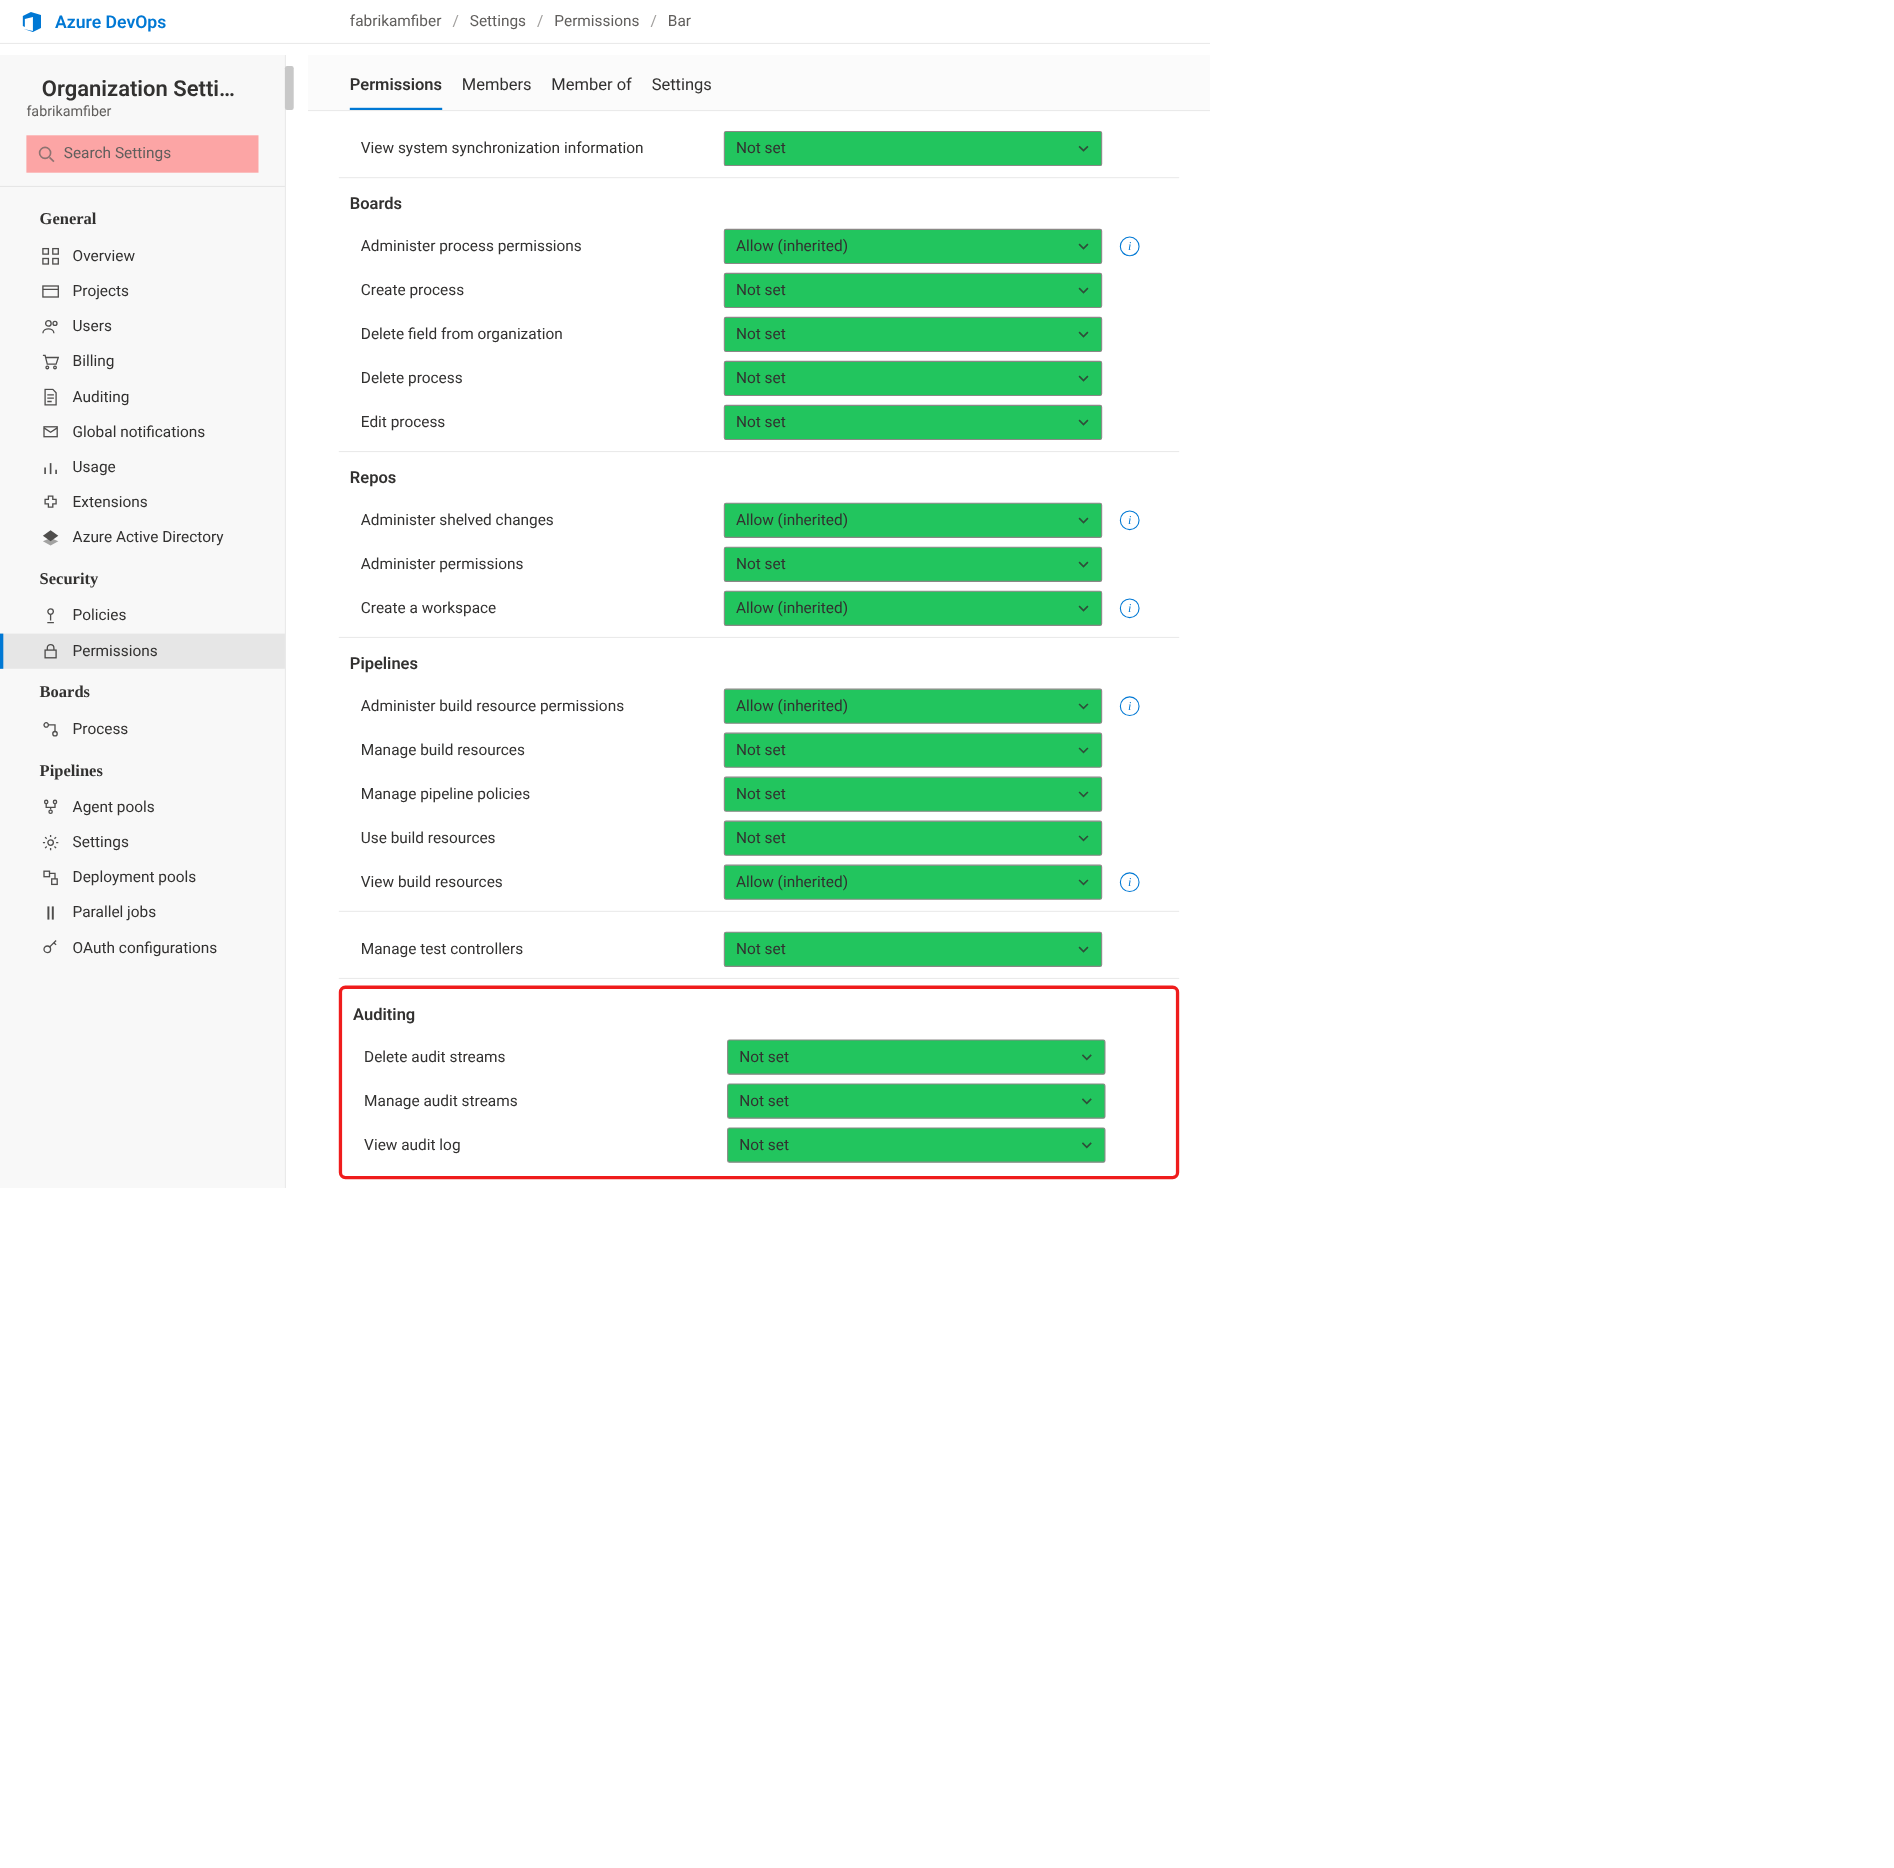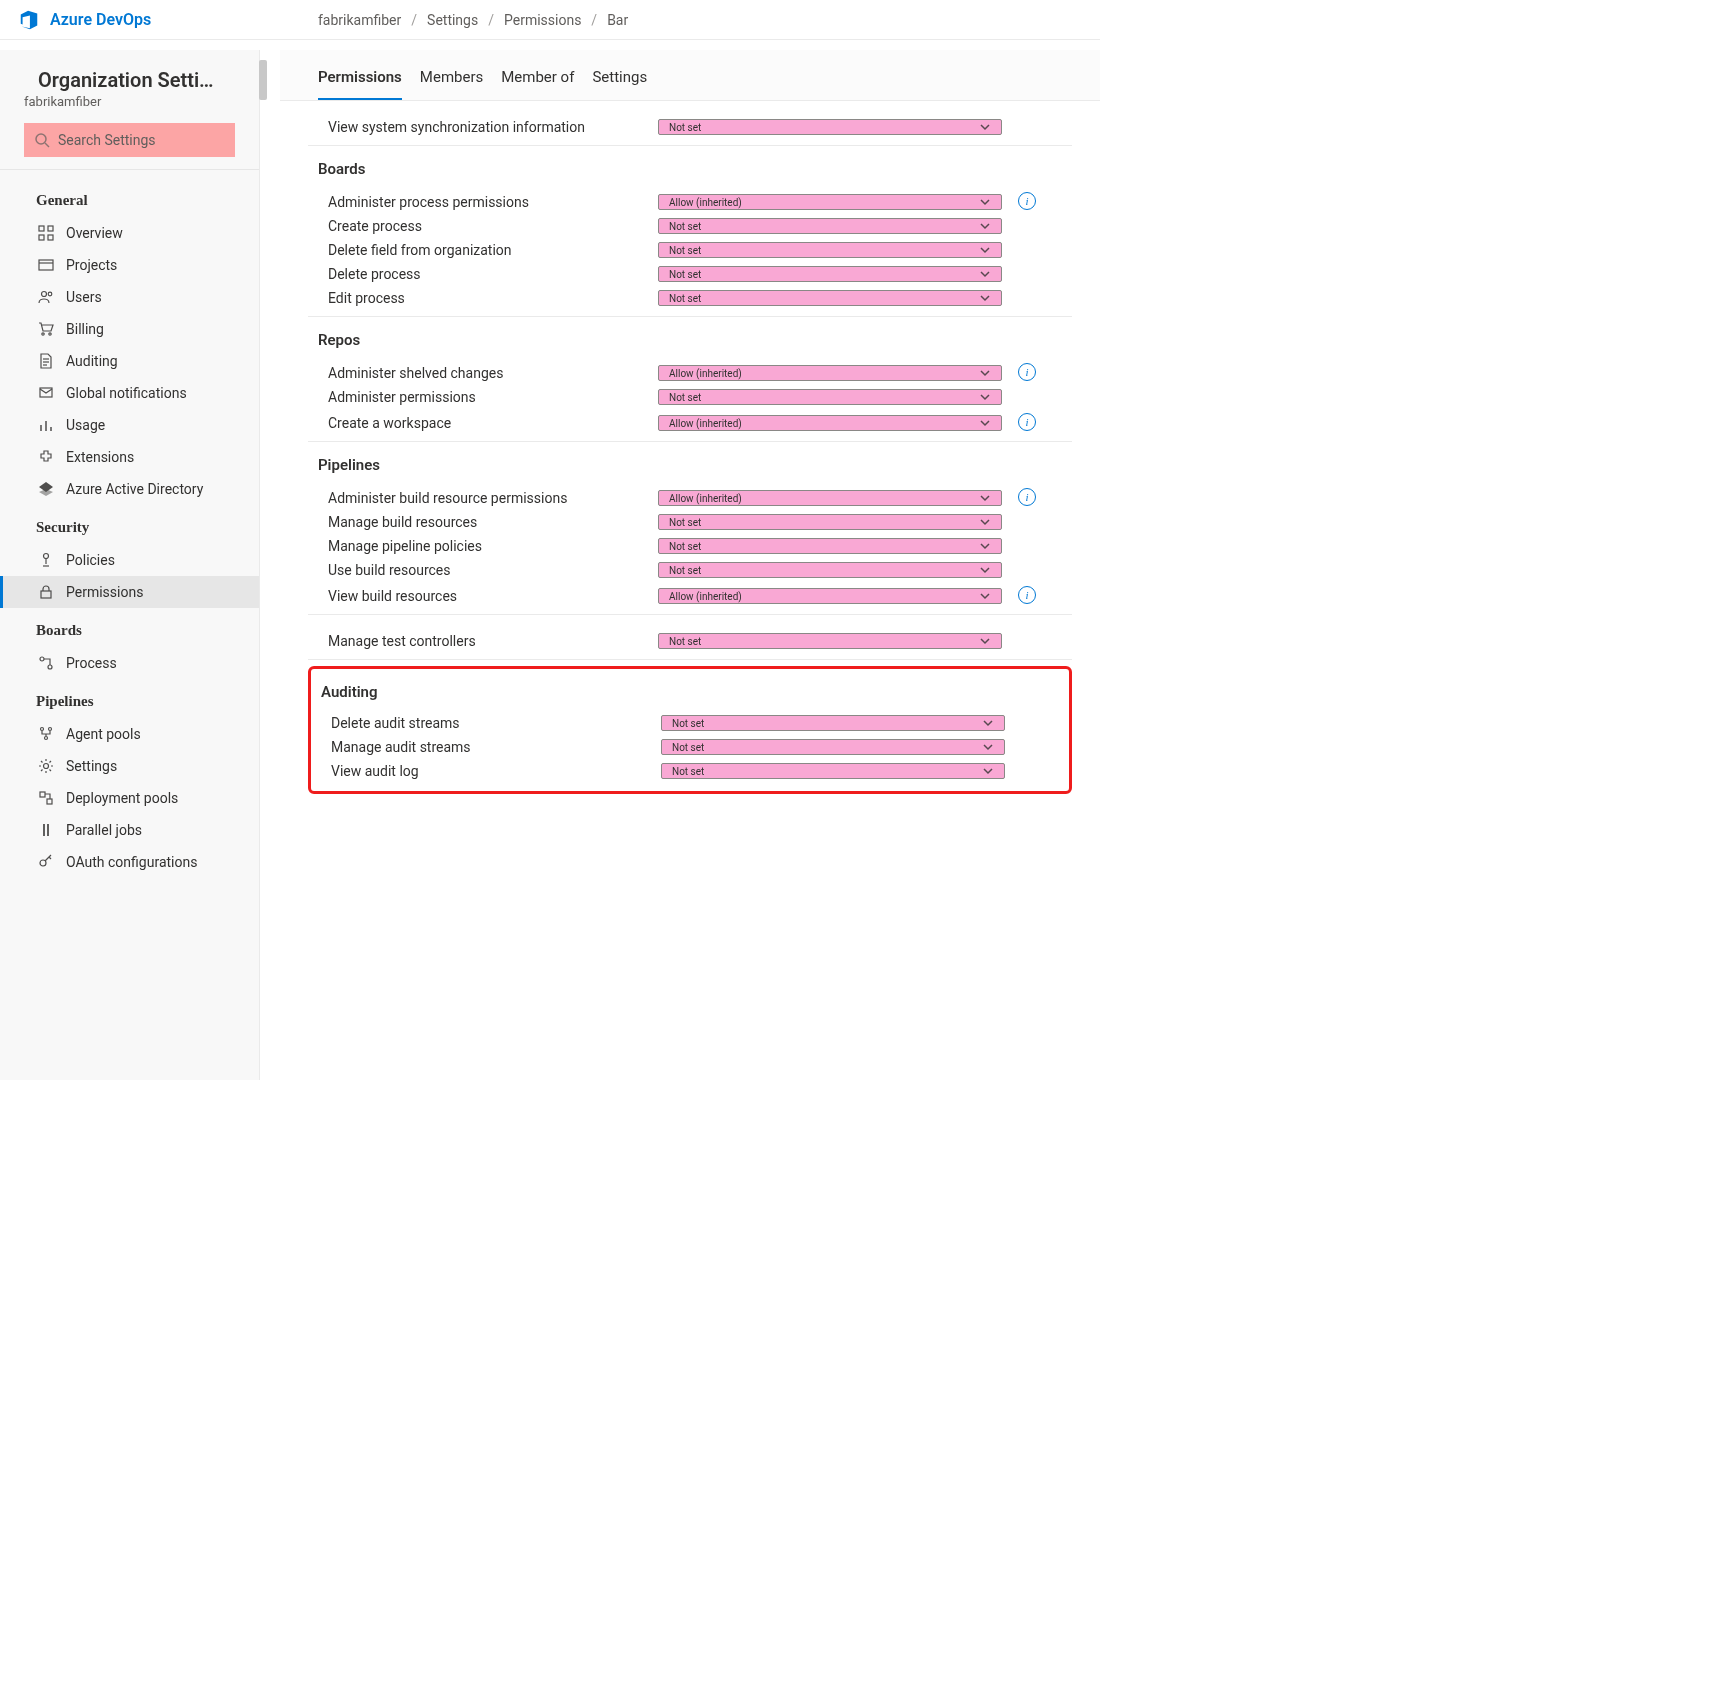--- a/index.html
+++ b/index.html
@@ -163,38 +163,38 @@
     margin-top: 6px;
     padding-bottom: 8px;
   }
   .perm-section-title {
     font-weight: 600;
     font-size: 15px;
     margin-bottom: 10px;
   }
   .perm-row {
     display: flex;
-    align-items: flex-end;
+    align-items: center;
     padding: 4px 0;
   }
   .perm-label {
     flex: 0 0 340px;
     font-size: 14px;
     padding-left: 10px;
   }
   .perm-select {
     flex: 0 0 344px;
-    height: 16px;
+    height: 32px;
     border: 1px solid #8a8886;
     display: flex;
     align-items: center;
     justify-content: space-between;
     padding: 0 10px;
-    font-size: 10px;
-    background: #f9a8d4;
+    font-size: 14px;
+    background: #22c55e;
     color: #323130;
     border-radius: 2px;
     cursor: pointer;
   }
   .perm-select .chev { width:12px; height:12px; opacity:.8; }
   .info-btn {
     margin-left: 16px;
     color: #0078d4;
     width: 18px; height: 18px;
     display:inline-flex; align-items:center; justify-content:center;

